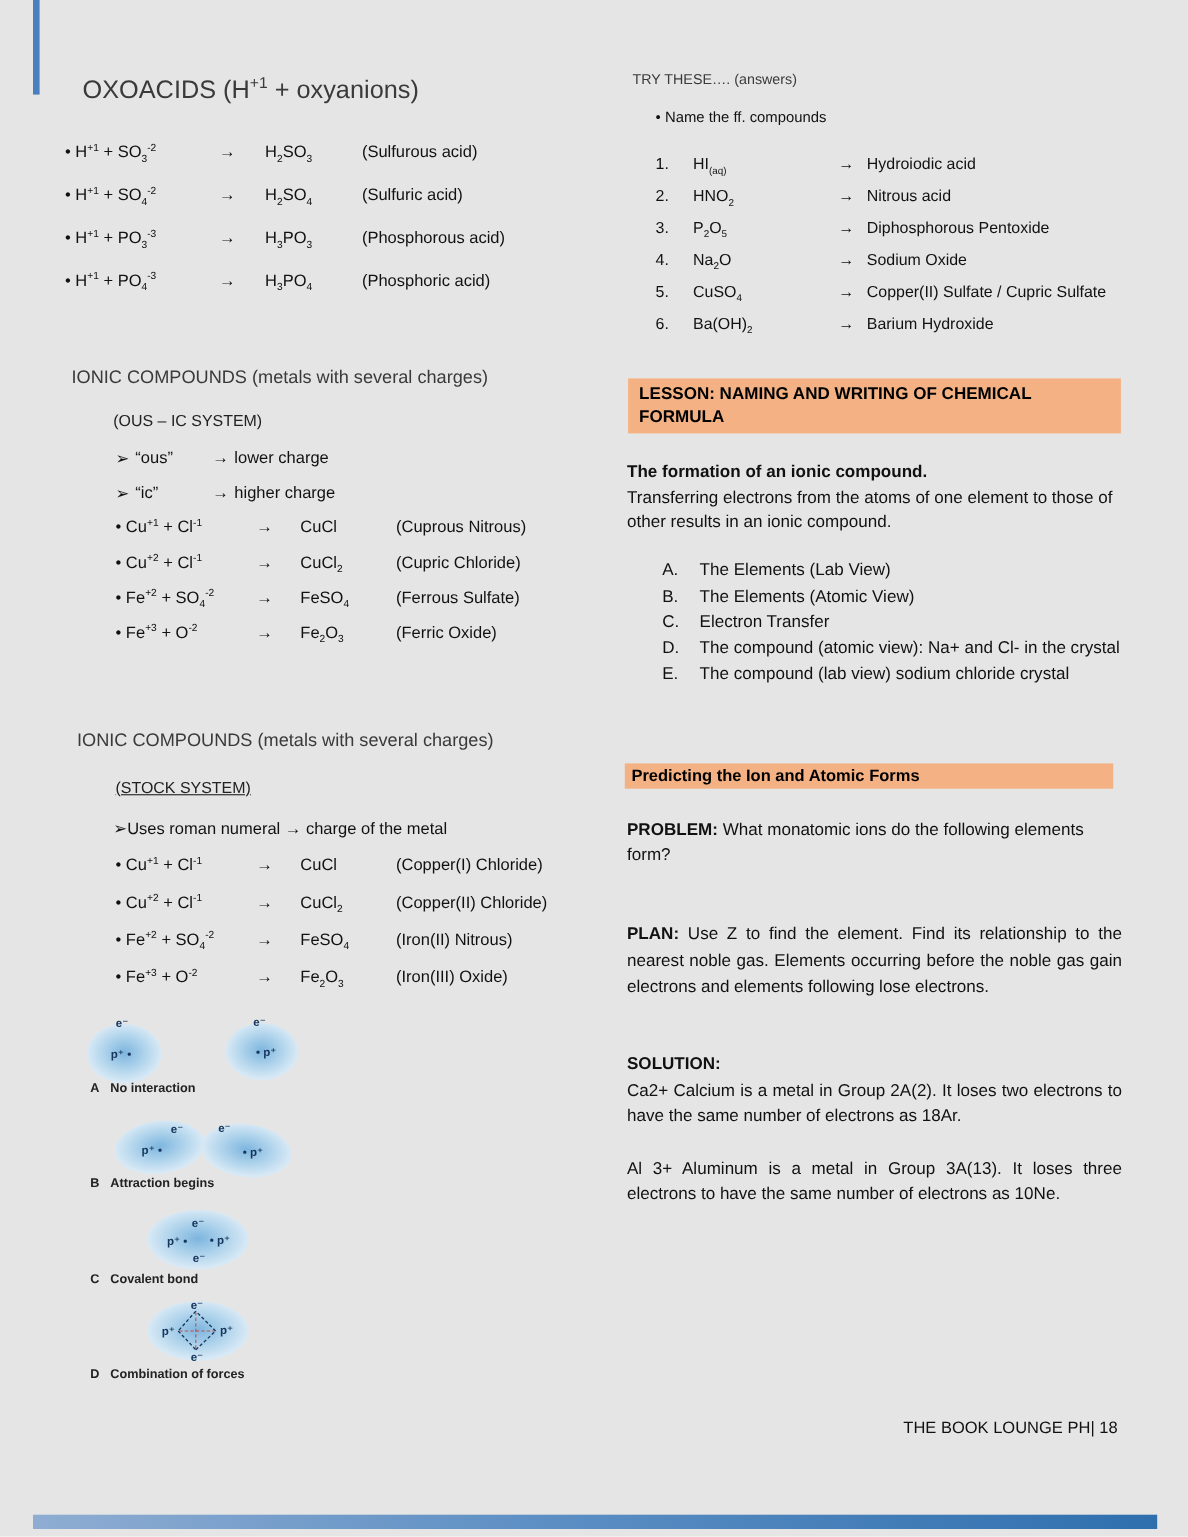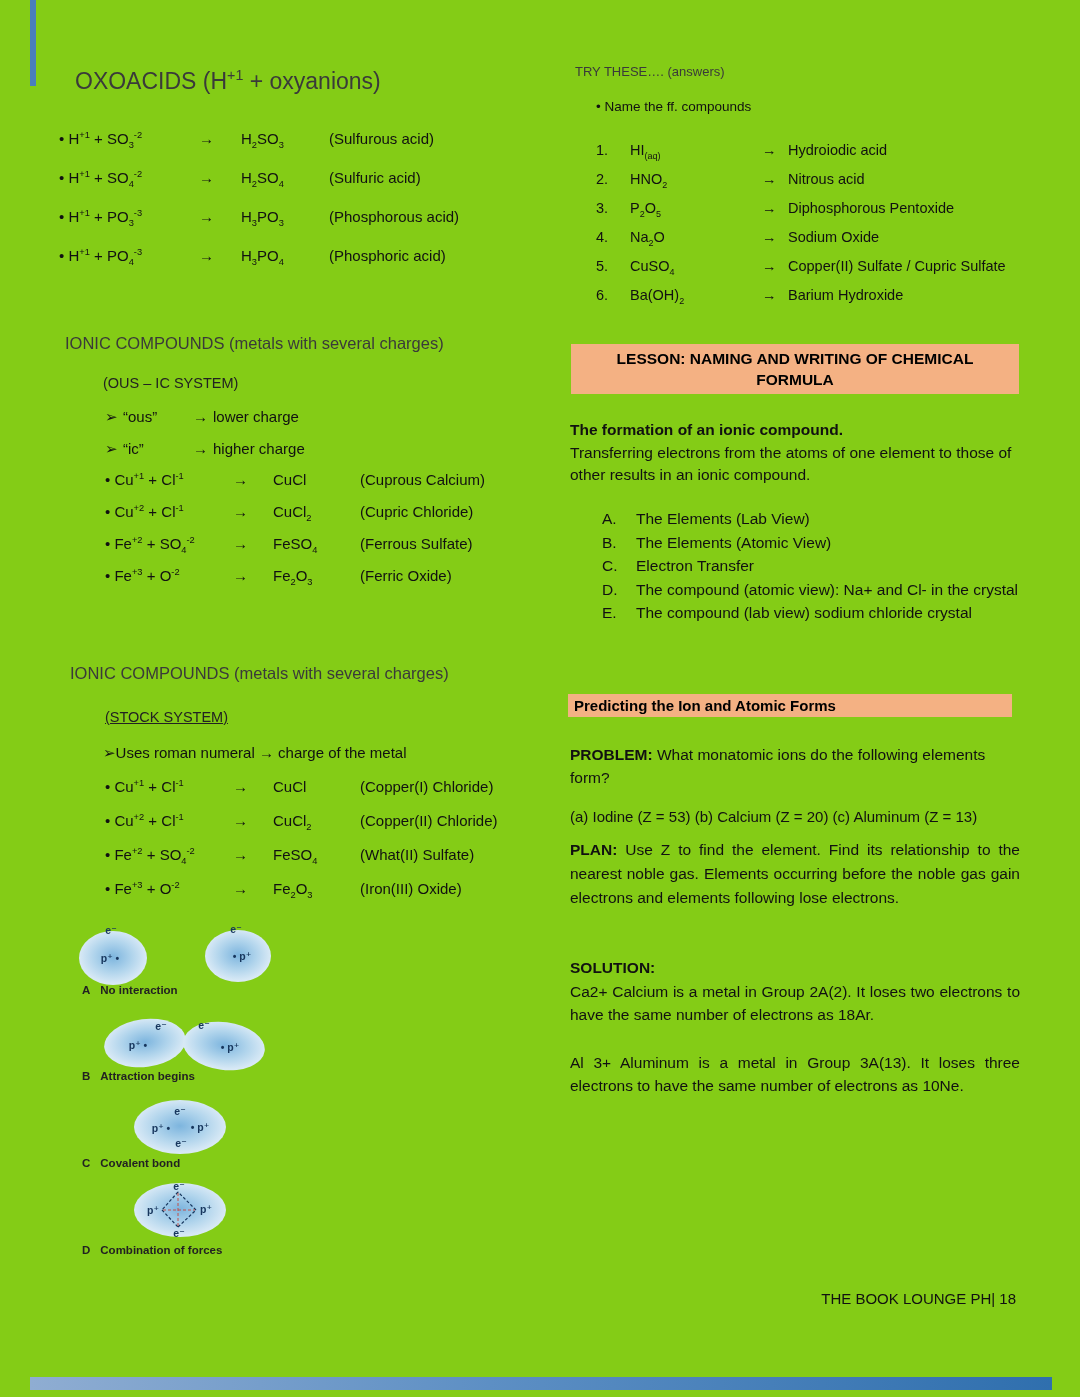--- a/index.html
+++ b/index.html
@@ -1,17 +1,17 @@
 <!DOCTYPE html>
 <html><head>
 <meta charset="utf-8">
 <style>
   html,body { margin:0; padding:0; background:#fff; }
   .page {
-    position:relative; width:1080px; height:1397px; background:#84cc16;
+    position:relative; width:1080px; height:1397px; background:#e5e5e5;
     font-family:"Liberation Sans","DejaVu Sans",sans-serif; color:#1a1a1a;
     overflow:hidden;
   }
   sup { font-size:62%; vertical-align:super; line-height:0; }
   sub { font-size:62%; vertical-align:sub; line-height:0; }
 
   
   .edge-stripe { position:absolute; left:30px; top:0; width:6px; height:86px;
     background:#4a7fbd; }
   .bottom-bar { position:absolute; left:30px; top:1377px; width:1022px; height:13px;
@@ -44,21 +44,21 @@
   
   .h-right { position:absolute; font-size:13px; color:#3a3a3a; }
   .r-bullet { position:absolute; font-size:13.5px; color:#111; }
   .try-table { position:absolute; width:440px; }
   .try-row { display:grid; grid-template-columns:34px 132px 26px auto;
     height:29px; font-size:14.5px; color:#111; align-items:start; }
   .try-row .arrow { font-weight:bold; }
 
   .banner { position:absolute; background:#F4B183; color:#000; font-weight:bold; }
   .banner.lesson { left:571px; top:344px; width:428px; padding:4px 10px;
-    text-align:center; font-size:15.5px; line-height:21px; }
+    text-align:left; font-size:15.5px; line-height:21px; }
   .banner.predict { left:568px; top:694px; width:438px; padding:3px 0 3px 6px;
     text-align:left; font-size:15px; }
 
   .rpara { position:absolute; width:450px; font-size:15.5px; line-height:22.5px; color:#111; }
   .rpara b { font-weight:bold; }
   .just { text-align:justify; }
 
   .steps { position:absolute; width:424px; font-size:15.5px; color:#111; }
   .step { display:grid; grid-template-columns:34px auto; line-height:23.5px; }
 
@@ -119,21 +119,21 @@
       <span class="arrow">→</span>
       <span>higher charge</span>
     </div>
   </div>
 
   <div class="chem-table cmpd" style="left:105px; top:471px;">
     <div class="chem-row">
       <span>• Cu<sup>+1</sup> + Cl<sup>-1</sup></span>
       <span class="arrow">→</span>
       <span>CuCl</span>
-      <span>(Cuprous Calcium)</span>
+      <span>(Cuprous Nitrous)</span>
     </div>
     <div class="chem-row">
       <span>• Cu<sup>+2</sup> + Cl<sup>-1</sup></span>
       <span class="arrow">→</span>
       <span>CuCl<sub>2</sub></span>
       <span>(Cupric Chloride)</span>
     </div>
     <div class="chem-row">
       <span>• Fe<sup>+2</sup> + SO<sub>4</sub><sup>-2</sup></span>
       <span class="arrow">→</span>
@@ -162,21 +162,21 @@
     <div class="chem-row">
       <span>• Cu<sup>+2</sup> + Cl<sup>-1</sup></span>
       <span class="arrow">→</span>
       <span>CuCl<sub>2</sub></span>
       <span>(Copper(II) Chloride)</span>
     </div>
     <div class="chem-row">
       <span>• Fe<sup>+2</sup> + SO<sub>4</sub><sup>-2</sup></span>
       <span class="arrow">→</span>
       <span>FeSO<sub>4</sub></span>
-      <span>(What(II) Sulfate)</span>
+      <span>(Iron(II) Nitrous)</span>
     </div>
     <div class="chem-row">
       <span>• Fe<sup>+3</sup> + O<sup>-2</sup></span>
       <span class="arrow">→</span>
       <span>Fe<sub>2</sub>O<sub>3</sub></span>
       <span>(Iron(III) Oxide)</span>
     </div>
   </div>
 
   <div class="fig" style="left:70px; top:918px;">
@@ -322,21 +322,20 @@
       <span>The compound (lab view) sodium chloride crystal</span>
     </div>
   </div>
 
   <div class="banner predict">Predicting the Ion and Atomic Forms</div>
 
   <div class="rpara" style="left:570px; top:744px;">
     <b>PROBLEM:</b><span> What monatomic ions do the following elements form?</span>
   </div>
 
-  <div class="rpara" style="left:570px; top:806px; font-size:15px;">(a) Iodine (Z = 53) (b) Calcium (Z = 20) (c) Aluminum (Z = 13)</div>
 
   <div class="rpara just" style="left:570px; top:838px; line-height:24px;">
     <b>PLAN:</b><span> Use Z to find the element. Find its relationship to the nearest noble gas. Elements occurring before the noble gas gain electrons and elements following lose electrons.</span>
   </div>
 
   <div class="rpara" style="left:570px; top:956px; line-height:23.5px;">
     <b>SOLUTION:</b>
     <p class="sol-para just">Ca2+ Calcium is a metal in Group 2A(2). It loses two electrons to have the same number of electrons as 18Ar.</p>
     <p class="sol-para just">Al 3+ Aluminum is a metal in Group 3A(13). It loses three electrons to have the same number of electrons as 10Ne.</p>
   </div>

